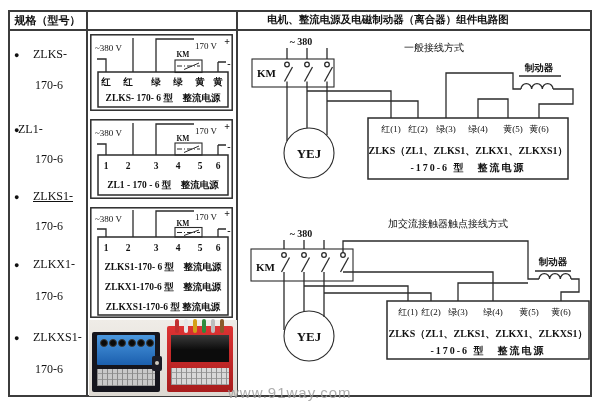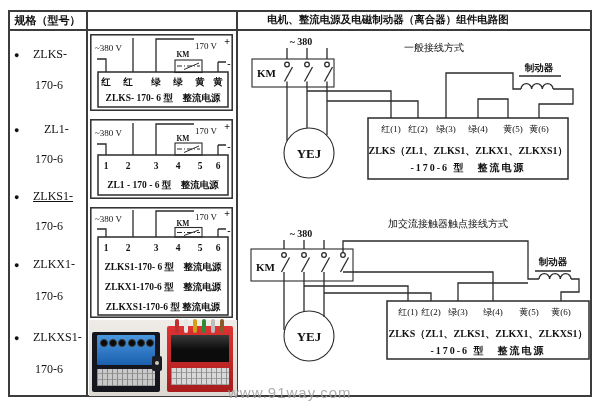--- a/index.html
+++ b/index.html
@@ -70,21 +70,21 @@
 
   <div class="abs hcell" style="left:8px;width:79px;">规格（型号）</div>
   <div class="abs hcell" style="left:238px;width:300px;font-size:10.5px;">电机、整流电源及电磁制动器（离合器）组件电路图</div>
 
   <div>
     <span class="abs spec-bullet" style="left:14px;top:50px;">●</span>
     <span class="abs spec-line" style="left:33px;top:47px;">ZLKS-</span>
     <span class="abs spec-line" style="left:35px;top:78px;">170-6</span>
 
     <span class="abs spec-bullet" style="left:14px;top:125px;">●</span>
-    <span class="abs spec-line" style="left:44px;top:122px;text-align:right;">ZL1-</span>
+    <span class="abs spec-line" style="left:18px;top:122px;text-align:right;">ZL1-</span>
     <span class="abs spec-line" style="left:35px;top:152px;">170-6</span>
 
     <span class="abs spec-bullet" style="left:14px;top:192px;">●</span>
     <span class="abs spec-line" style="left:33px;top:189px;text-decoration:underline;">ZLKS1-</span>
     <span class="abs spec-line" style="left:35px;top:219px;">170-6</span>
 
     <span class="abs spec-bullet" style="left:14px;top:260px;">●</span>
     <span class="abs spec-line" style="left:33px;top:257px;">ZLKX1-</span>
     <span class="abs spec-line" style="left:35px;top:289px;">170-6</span>
 

